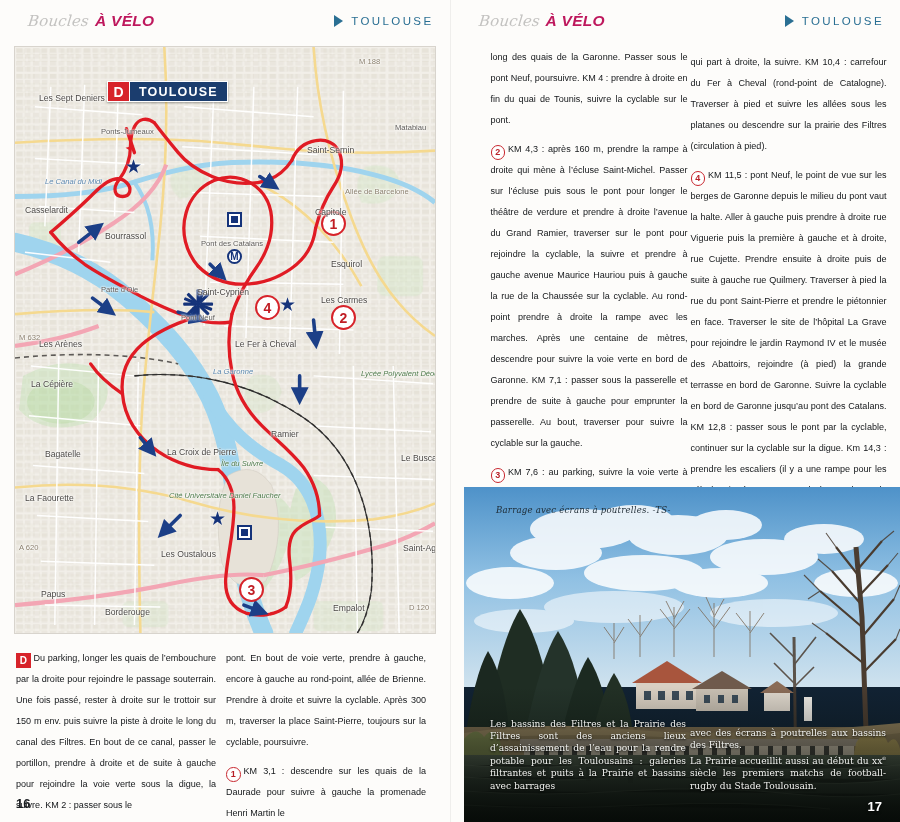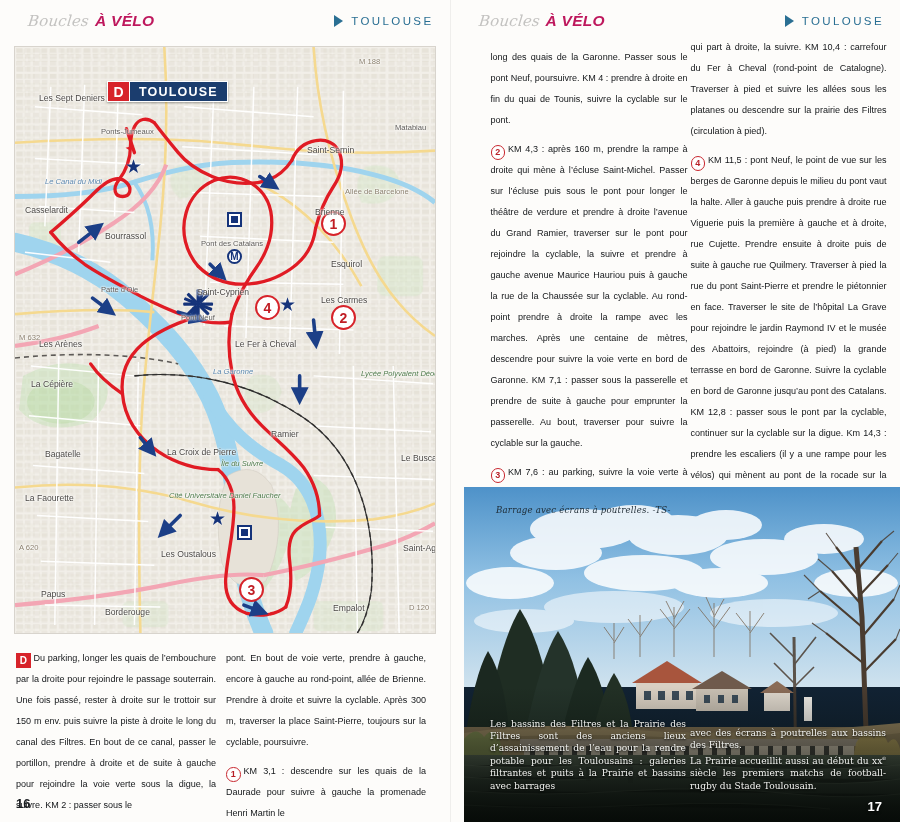--- a/index.html
+++ b/index.html
@@ -344,21 +344,21 @@
         <div class="star" style="left:264px; top:248px;">★</div>
         <div class="star" style="left:194px; top:462px;">★</div>
 
         <div class="msq" style="left:212px; top:165px;"></div>
         <div class="msq" style="left:222px; top:478px;"></div>
         <div class="mcircle" style="left:212px; top:202px;">M</div>
 
         <div class="maplabel big" style="left:24px; top:46px;">Les Sept Deniers</div>
         <div class="maplabel" style="left:86px; top:80px;">Ponts-Jumeaux</div>
         <div class="maplabel big" style="left:292px; top:98px;">Saint-Sernin</div>
-        <div class="maplabel big" style="left:300px; top:160px;">Brienne</div>
+        <div class="maplabel big" style="left:300px; top:160px;">Capitole</div>
         <div class="maplabel" style="left:380px; top:76px;">Matabiau</div>
         <div class="maplabel big" style="left:316px; top:212px;">Esquirol</div>
         <div class="maplabel big" style="left:306px; top:248px;">Les Carmes</div>
         <div class="maplabel big" style="left:90px; top:184px;">Bourrassol</div>
         <div class="maplabel big" style="left:10px; top:158px;">Casselardit</div>
         <div class="maplabel big" style="left:182px; top:240px;">Saint-Cyprien</div>
         <div class="maplabel" style="left:86px; top:238px;">Patte d'Oie</div>
         <div class="maplabel big" style="left:24px; top:292px;">Les Arènes</div>
         <div class="maplabel big" style="left:16px; top:332px;">La Cépière</div>
         <div class="maplabel big" style="left:220px; top:292px;">Le Fer à Cheval</div>
@@ -412,21 +412,21 @@
         <span class="city">TOULOUSE</span>
       </div>
     </div>
 
     <div class="col" style="left:40px; top:47px; width:197px;">
       <p><span>long des quais de la Garonne. Passer sous le pont Neuf, poursuivre. KM 4 : prendre à droite en fin du quai de Tounis, suivre la cyclable sur le pont.</span></p>
       <p><span class="wpinline">2</span><span>KM 4,3 : après 160 m, prendre la rampe à droite qui mène à l’écluse Saint-Michel. Passer sur l’écluse puis sous le pont pour longer le théâtre de verdure et prendre à droite l’avenue du Grand Ramier, traverser sur le pont pour rejoindre la cyclable, la suivre et prendre à gauche avenue Maurice Hauriou puis à gauche la rue de la Chaussée sur la cyclable. Au rond-point prendre à droite la rampe avec les marches. Après une centaine de mètres, descendre pour suivre la voie verte en bord de Garonne. KM 7,1 : passer sous la passerelle et prendre de suite à gauche pour emprunter la passerelle. Au bout, traverser pour suivre la cyclable sur la gauche.</span></p>
       <p><span class="wpinline">3</span><span>KM 7,6 : au parking, suivre la voie verte à droite jusqu’au bout et suivre l’allée Fernand Jourdan en bord de Garonne. KM 9 : passer sous le pont Garigliano pour y accéder ensuite et prendre la cyclable à droite. En bout de pont, prendre la cyclable</span></p>
     </div>
 
-    <div class="col" style="left:240px; top:37px; width:196px;">
+    <div class="col" style="left:240px; top:52px; width:196px;">
       <p><span>qui part à droite, la suivre. KM 10,4 : carrefour du Fer à Cheval (rond-point de Catalogne). Traverser à pied et suivre les allées sous les platanes ou descendre sur la prairie des Filtres (circulation à pied).</span></p>
       <p><span class="wpinline">4</span><span>KM 11,5 : pont Neuf, le point de vue sur les berges de Garonne depuis le milieu du pont vaut la halte. Aller à gauche puis prendre à droite rue Viguerie puis la première à gauche et à droite, rue Cujette. Prendre ensuite à droite puis de suite à gauche rue Quilmery. Traverser à pied la rue du pont Saint-Pierre et prendre le piétonnier en face. Traverser le site de l’hôpital La Grave pour rejoindre le jardin Raymond IV et le musée des Abattoirs, rejoindre (à pied) la grande terrasse en bord de Garonne. Suivre la cyclable en bord de Garonne jusqu’au pont des Catalans. KM 12,8 : passer sous le pont par la cyclable, continuer sur la cyclable sur la digue. Km 14,3 : prendre les escaliers (il y a une rampe pour les vélos) qui mènent au pont de la rocade sur la Garonne. Traverser. Au bout, descendre puis prendre à gauche et suivre les panneaux cyclables pour revenir au port de l’Embouchure.</span></p>
     </div>
   </div>
 </div>
 
 <div class="photo">
   <svg class="photo-svg" viewBox="0 0 436 335" preserveAspectRatio="none">
     <defs>
       <linearGradient id="sky" x1="0" y1="0" x2="0" y2="1">

